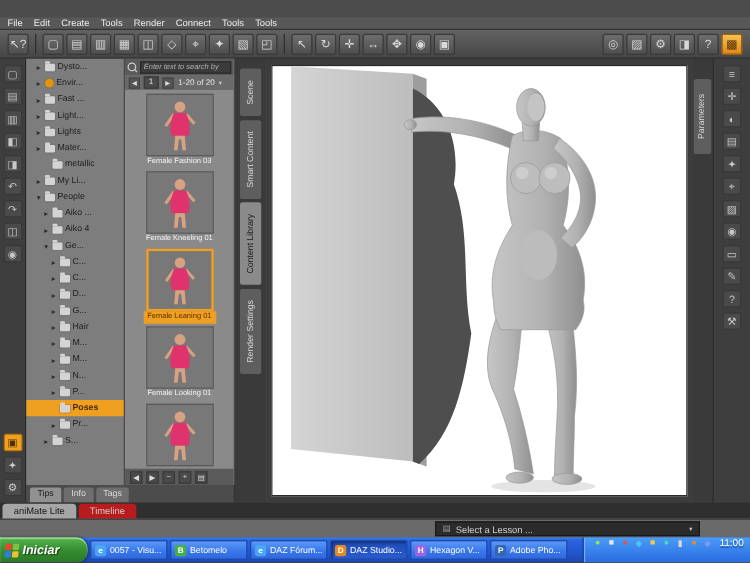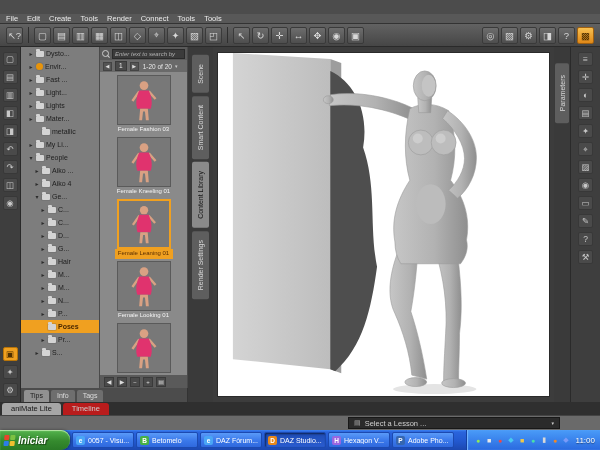--- a/index.html
+++ b/index.html
@@ -114,21 +114,21 @@
   .start-label{color:#fff;font-weight:bold;font-style:italic;font-size:10px;text-shadow:1px 1px 1px rgba(0,0,0,.5)}
   .win-flag{width:11px;height:11px;display:grid;grid-template-columns:1fr 1fr;grid-template-rows:1fr 1fr;gap:1px;transform:skewX(-6deg);flex:none}
   .win-flag i{border-radius:1px}
   .task-items{display:flex;gap:2px;padding:2px;flex:1;overflow:hidden}
   .task-btn{flex:0 0 62px;display:flex;align-items:center;gap:3px;padding:0 3px;border-radius:2px;border:1px solid #1c4ab0;
     background:linear-gradient(180deg,#5a9af8,#3a78ea 55%,#2f68dd);color:#fff;font-size:7px;white-space:nowrap;overflow:hidden}
   .task-btn.active{background:linear-gradient(180deg,#1e4cb4,#2a5cd0);box-shadow:inset 1px 1px 2px rgba(0,0,0,.55)}
   .task-icon{width:9px;height:9px;border-radius:2px;flex:none;font-size:6.5px;font-weight:bold;color:#fff;
     display:flex;align-items:center;justify-content:center}
   .task-label{overflow:hidden;text-overflow:ellipsis}
-  .tray{flex:none;display:flex;align-items:center;gap:2px;padding:0 5px 0 7px;border-left:1px solid #1540a0;
+  .tray{flex:none;display:flex;gap:2px;padding:0 5px 0 7px;border-left:1px solid #1540a0;
     background:linear-gradient(180deg,#4a9cf8,#2a6ae0);box-shadow:inset 1px 0 1px #7ab8ff}
   .tray .icon{width:9px;height:9px;font-size:7px}
   .clock{color:#fff;font-size:8px;margin-left:3px;text-shadow:0 1px 1px rgba(0,0,0,.45)}
 </style>
 </head>
 <body>
 
 <div id="screen">
 
 

